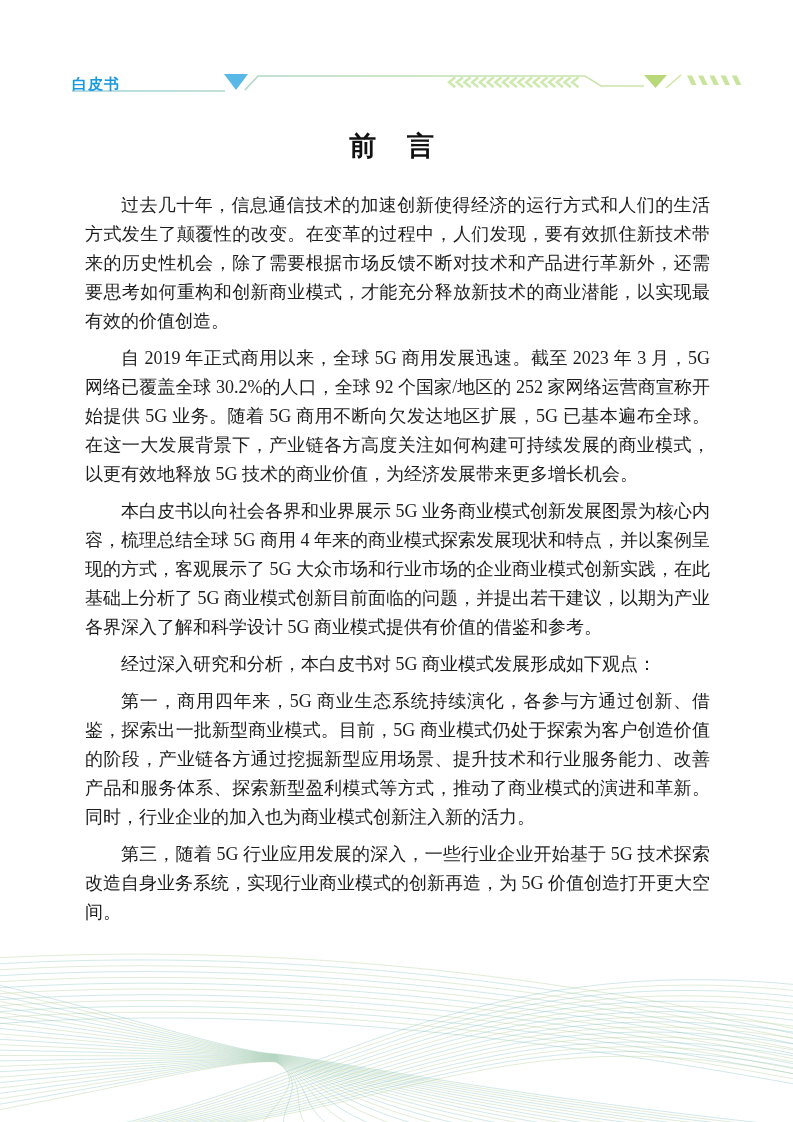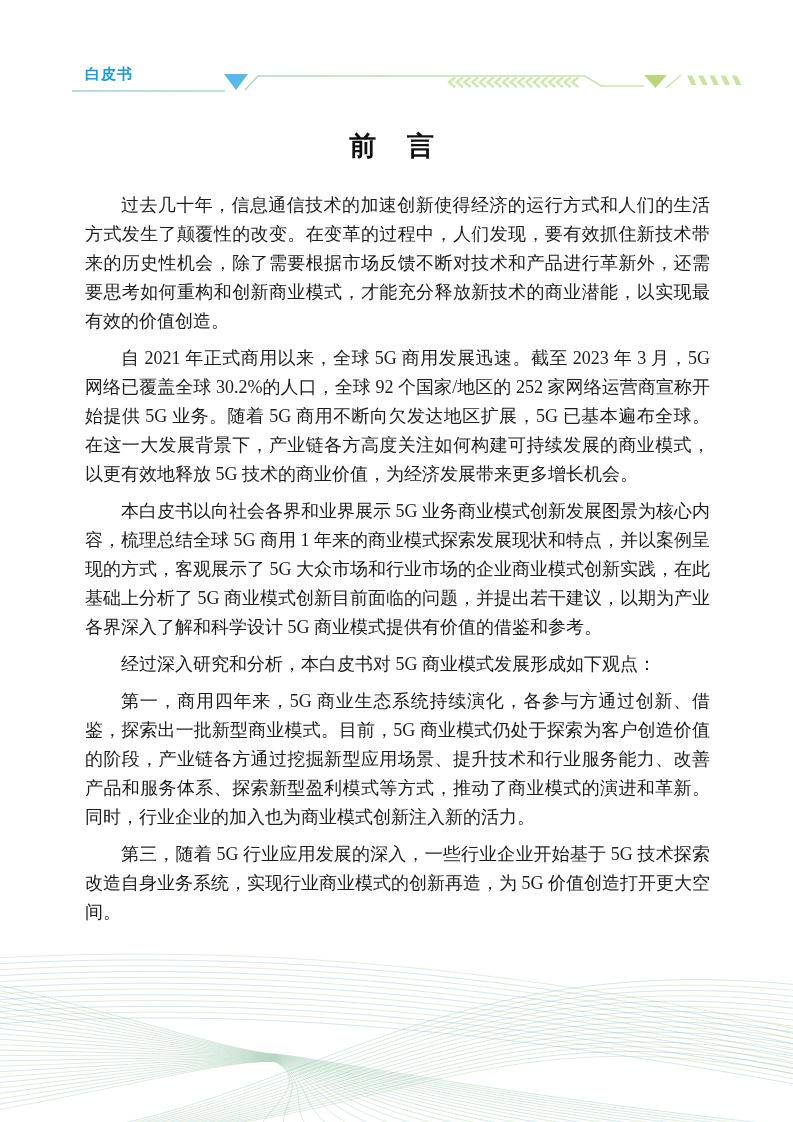--- a/index.html
+++ b/index.html
@@ -3,23 +3,23 @@
 <meta charset="utf-8">
 <style>
   html,body{margin:0;padding:0;}
   body{
     width:793px;height:1122px;background:#ffffff;overflow:hidden;
     font-family:"Liberation Serif","DejaVu Serif",serif;
   }
   .page{position:relative;width:793px;height:1122px;overflow:hidden;background:#fff;}
   #bg-waves{position:absolute;left:0;top:0;width:793px;height:1122px;z-index:0;}
   .wp-label{
-    position:absolute;left:72px;top:65px;z-index:2;
+    position:absolute;left:72px;top:75px;z-index:2;
     font-family:"Liberation Sans","DejaVu Sans",sans-serif;
-    font-weight:bold;font-size:15px;color:#189ae0;letter-spacing:1px;margin-left:13px;
+    font-weight:bold;font-size:15px;color:#189ae0;letter-spacing:1px;
   }
   #header-decor{position:absolute;left:0;top:0;z-index:1;}
   main{position:absolute;left:85px;top:128px;width:625px;z-index:1;}
   h1{
     margin:0 0 27px 0;text-align:center;color:#111;
     font-size:27px;font-weight:bold;letter-spacing:12px;
     font-family:"Liberation Serif","DejaVu Serif",serif;
   }
   p{
     margin:0 0 8px 0;color:#1d1d1d;
@@ -125,20 +125,20 @@
           <polygon points="709.4,75.5 714.4,75.5 718.9,85 713.9,85" fill="#c9e49c"></polygon>
           <polygon points="720.6,75.5 725.6,75.5 730.1,85 725.1,85" fill="#c9e49c"></polygon>
           <polygon points="731.8,75.5 736.8,75.5 741.3,85 736.3,85" fill="#c9e49c"></polygon>
         </g>
     </svg>
   </header>
 
   <main>
     <h1>前 言</h1>
     <p>过去几十年，信息通信技术的加速创新使得经济的运行方式和人们的生活方式发生了颠覆性的改变。在变革的过程中，人们发现，要有效抓住新技术带来的历史性机会，除了需要根据市场反馈不断对技术和产品进行革新外，还需要思考如何重构和创新商业模式，才能充分释放新技术的商业潜能，以实现最有效的价值创造。</p>
-    <p>自 2021 年正式商用以来，全球 5G 商用发展迅速。截至 2023 年 3 月，5G 网络已覆盖全球 30.2%的人口，全球 92 个国家/地区的 252 家网络运营商宣称开始提供 5G 业务。随着 5G 商用不断向欠发达地区扩展，5G 已基本遍布全球。在这一大发展背景下，产业链各方高度关注如何构建可持续发展的商业模式，以更有效地释放 5G 技术的商业价值，为经济发展带来更多增长机会。</p>
-    <p>本白皮书以向社会各界和业界展示 5G 业务商业模式创新发展图景为核心内容，梳理总结全球 5G 商用 1 年来的商业模式探索发展现状和特点，并以案例呈现的方式，客观展示了 5G 大众市场和行业市场的企业商业模式创新实践，在此基础上分析了 5G 商业模式创新目前面临的问题，并提出若干建议，以期为产业各界深入了解和科学设计 5G 商业模式提供有价值的借鉴和参考。</p>
+    <p>自 2019 年正式商用以来，全球 5G 商用发展迅速。截至 2023 年 3 月，5G 网络已覆盖全球 30.2%的人口，全球 92 个国家/地区的 252 家网络运营商宣称开始提供 5G 业务。随着 5G 商用不断向欠发达地区扩展，5G 已基本遍布全球。在这一大发展背景下，产业链各方高度关注如何构建可持续发展的商业模式，以更有效地释放 5G 技术的商业价值，为经济发展带来更多增长机会。</p>
+    <p>本白皮书以向社会各界和业界展示 5G 业务商业模式创新发展图景为核心内容，梳理总结全球 5G 商用 4 年来的商业模式探索发展现状和特点，并以案例呈现的方式，客观展示了 5G 大众市场和行业市场的企业商业模式创新实践，在此基础上分析了 5G 商业模式创新目前面临的问题，并提出若干建议，以期为产业各界深入了解和科学设计 5G 商业模式提供有价值的借鉴和参考。</p>
     <p>经过深入研究和分析，本白皮书对 5G 商业模式发展形成如下观点：</p>
     <p>第一，商用四年来，5G 商业生态系统持续演化，各参与方通过创新、借鉴，探索出一批新型商业模式。目前，5G 商业模式仍处于探索为客户创造价值的阶段，产业链各方通过挖掘新型应用场景、提升技术和行业服务能力、改善产品和服务体系、探索新型盈利模式等方式，推动了商业模式的演进和革新。同时，行业企业的加入也为商业模式创新注入新的活力。</p>
     <p>第三，随着 5G 行业应用发展的深入，一些行业企业开始基于 5G 技术探索改造自身业务系统，实现行业商业模式的创新再造，为 5G 价值创造打开更大空间。</p>
   </main>
 
 </div>
 
 </body></html>

